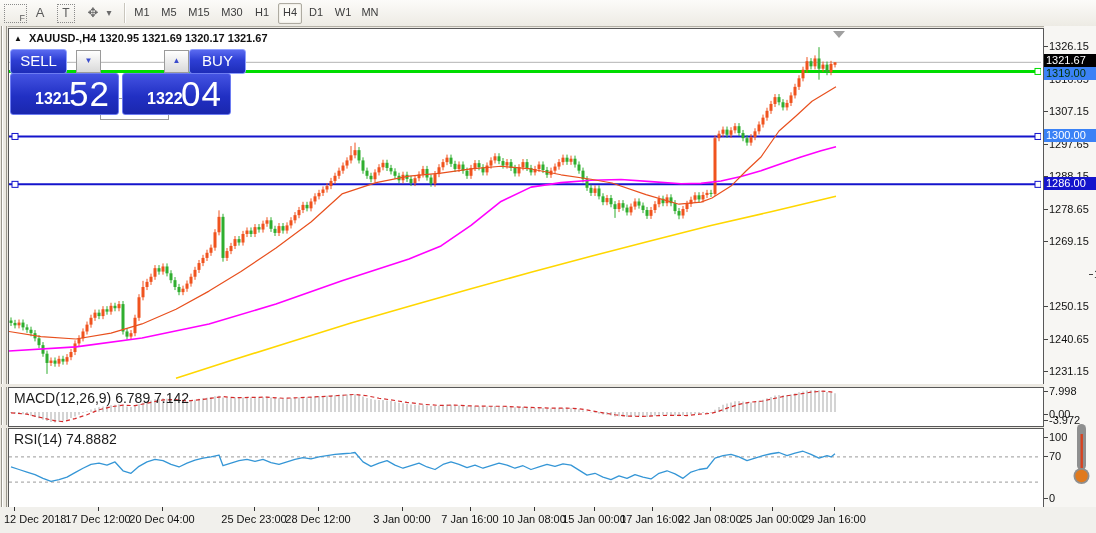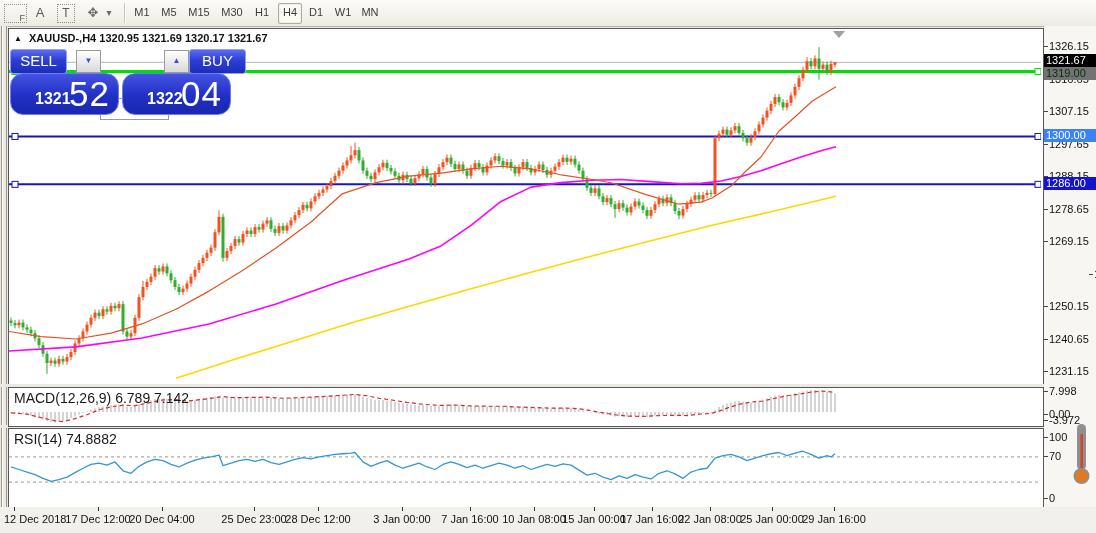--- a/index.html
+++ b/index.html
@@ -38,21 +38,21 @@
   
   .trade{position:absolute;left:10px;top:48px;width:224px;height:65px;z-index:7;}
   .tbtn{position:absolute;top:1px;width:55px;height:23px;border:1px solid #8fa0ff;border-radius:3px;
     background:linear-gradient(#5a6af0 0%,#2d3ed4 45%,#1d2cb8 100%);color:#fff;font-size:15px;
     text-align:center;line-height:22px;cursor:pointer;}
   .spinbtn{position:absolute;top:2px;width:23px;height:21px;border:1px solid #9a9a9a;
     background:linear-gradient(#ffffff,#d9d9d9);color:#3b4ccc;font-size:8px;text-align:center;
     line-height:20px;cursor:pointer;}
   .volbox{position:absolute;top:2px;left:90px;width:63px;height:19px;border:1px solid #9a9a9a;
     background:#fff;font-size:13px;color:#111;text-align:right;padding:1px 4px 0 0;margin-top:48px;}
-  .pricebox{position:absolute;top:25px;width:107px;height:40px;border:1px solid #6d7cf2;border-radius:13px;
+  .pricebox{position:absolute;top:25px;width:107px;height:40px;border:1px solid #6d7cf2;border-radius:3px;
     background:linear-gradient(#4453e2 0%,#2130c4 55%,#1a27ae 100%);color:#fff;}
   .pricebox .small{position:absolute;bottom:6px;font-size:16px;font-weight:bold;}
   .pricebox .big{position:absolute;bottom:0px;font-size:35px;font-weight:normal;letter-spacing:1px;}
   
   .annot{position:absolute;font-family:"Liberation Serif",serif;font-size:21px;z-index:5;white-space:nowrap;}
   
   .time-strip{position:absolute;left:0;top:507px;width:1096px;height:26px;background:#f1f0ec;}
   .ttick{position:absolute;top:0;width:1px;height:4px;background:#333;}
   .tlabel{position:absolute;top:6px;font-size:11px;color:#111;white-space:nowrap;}
   .sep-strip{position:absolute;left:0;width:1096px;background:#ece9e2;}
@@ -817,21 +817,21 @@
     <div class="ptick" style="left: 1049px; top: 105.003px;">1307.15</div>
     <div class="ptick" style="left: 1049px; top: 137.504px;">1297.65</div>
     <div class="ptick" style="left: 1049px; top: 170.006px;">1288.15</div>
     <div class="ptick" style="left: 1049px; top: 202.507px;">1278.65</div>
     <div class="ptick" style="left: 1049px; top: 235.008px;">1269.15</div>
     <div class="ptick" style="left: 1049px; top: 267.51px; margin-left: 45px;">1259.65</div>
     <div class="ptick" style="left: 1049px; top: 300.011px;">1250.15</div>
     <div class="ptick" style="left: 1049px; top: 332.513px;">1240.65</div>
     <div class="ptick" style="left: 1049px; top: 365.014px;">1231.15</div>
     <div class="badge" style="left: 1044px; top: 54px; background: rgb(0, 0, 0); color: rgb(255, 255, 255);">1321.67</div>
-    <div class="badge" style="left: 1044px; top: 67px; background: #737373; color: rgb(0, 51, 0);">1319.00</div>
+    <div class="badge" style="left: 1044px; top: 67px; background: #3b82f6; color: rgb(0, 51, 0);">1319.00</div>
     <div class="badge" style="left: 1044px; top: 129px; background: #3b82f6; color: rgb(255, 255, 255);">1300.00</div>
     <div class="badge" style="left: 1044px; top: 177px; background: rgb(20, 20, 204); color: rgb(255, 255, 255);">1286.00</div>
     <div class="ptick" style="left: 1049px; top: 385px;">7.998</div>
     <div class="ptick" style="left: 1049px; top: 408px;">0.00</div>
     <div class="ptick" style="left: 1049px; top: 414px;">-3.972</div>
     <div class="ptick" style="left: 1049px; top: 431px;">100</div>
     <div class="ptick" style="left: 1049px; top: 450px;">70</div>
     <div class="ptick" style="left: 1111px; top: 475px;">30</div>
     <div class="ptick" style="left: 1049px; top: 492px;">0</div>
   </div>

